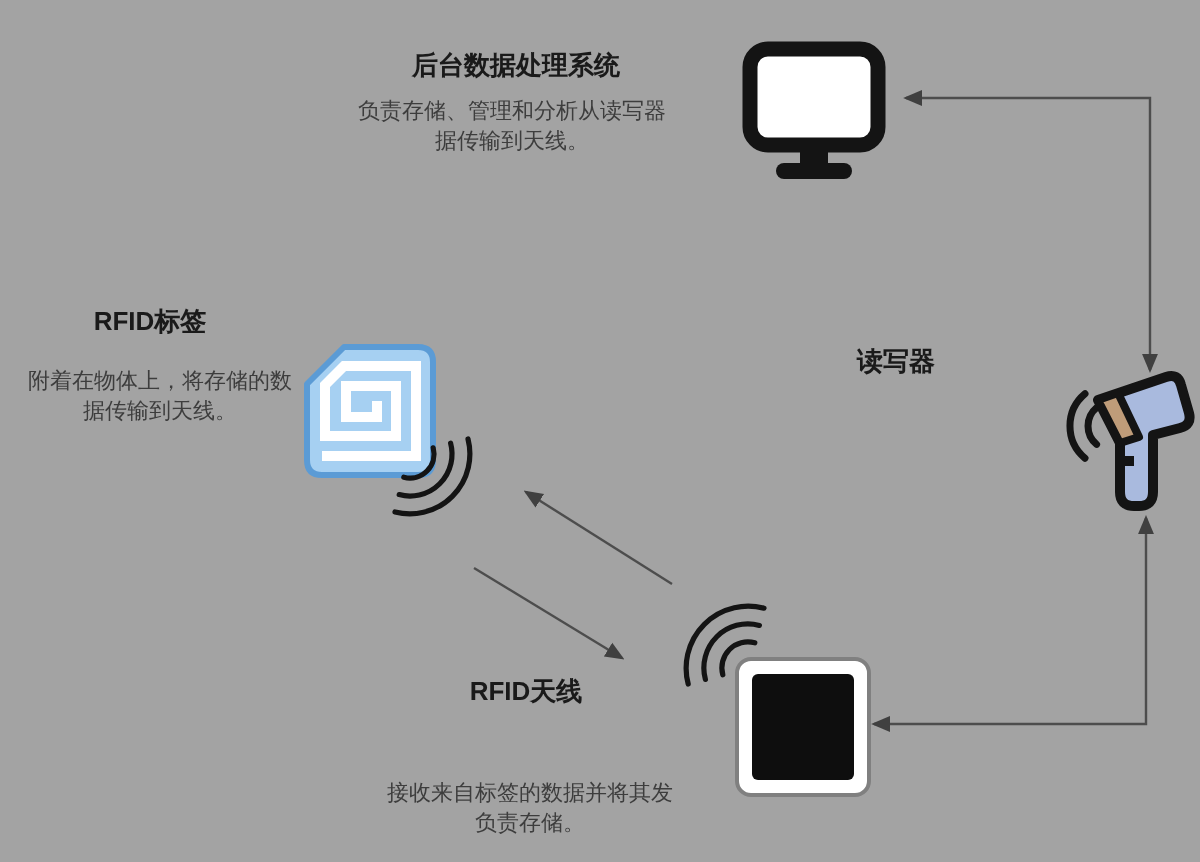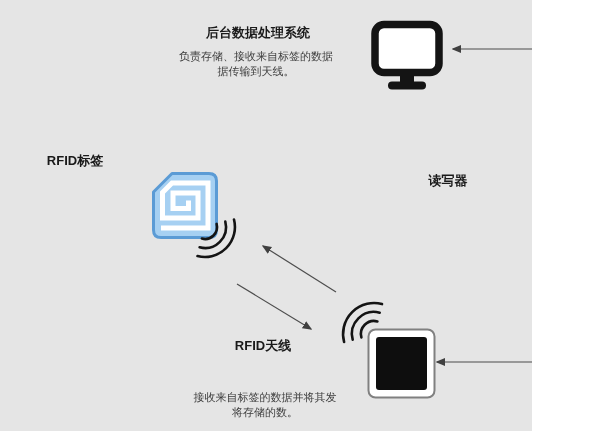--- a/index.html
+++ b/index.html
@@ -1,17 +1,17 @@
 <!DOCTYPE html>
 <html><head>
 <meta charset="utf-8">
 <style>
   html,body{margin:0;padding:0;background:#fff;}
   .canvas{
-    position:relative;width:532px;height:431px;background:#e5e5e5;
+    position:relative;width:600px;height:431px;background:#a3a3a3;
     font-family:"Liberation Sans",sans-serif;overflow:hidden;
   }
   .node-title{
     position:absolute;transform:translateX(-50%);
     font-size:13px;font-weight:700;color:#1a1a1a;white-space:nowrap;
   }
   .node-desc{
     position:absolute;transform:translateX(-50%);
     font-size:11px;line-height:14.5px;color:#3d3d3d;
     text-align:center;white-space:nowrap;
@@ -19,32 +19,36 @@
   svg.icon{position:absolute;overflow:visible;display:block;}
   svg.overlay{position:absolute;left:0;top:0;overflow:visible;pointer-events:none;}
 </style>
 </head>
 <body>
 
 <div class="canvas">
 
   <div class="node-title" style="left:258px;top:24px">后台数据处理系统</div>
   <div class="node-desc" style="left:256px;top:49px">
-    <span>负责存储、接收来自标签的数据</span><br>
+    <span>负责存储、管理和分析从读写器</span><br>
     <span>据传输到天线。</span>
   </div>
 
   <div class="node-title" style="left:75px;top:152px">RFID标签</div>
+  <div class="node-desc" style="left:80px;top:184px">
+    <span>附着在物体上，将存储的数</span><br>
+    <span>据传输到天线。</span>
+  </div>
 
   <div class="node-title" style="left:448px;top:172px">读写器</div>
 
   <div class="node-title" style="left:263px;top:337px">RFID天线</div>
   <div class="node-desc" style="left:265px;top:390px">
     <span>接收来自标签的数据并将其发</span><br>
-    <span>将存储的数。</span>
+    <span>负责存储。</span>
   </div>
 
   <svg class="icon" style="left:370px;top:20px" width="74" height="70" viewBox="0 0 74 70">
     <rect x="5" y="4.5" width="64" height="48" rx="9" fill="#ffffff" stroke="#141414" stroke-width="7.5"></rect>
     <rect x="30" y="53" width="14" height="10" fill="#141414"></rect>
     <rect x="18" y="61.5" width="38" height="8" rx="4" fill="#141414"></rect>
   </svg>
 
   <svg class="icon" style="left:151px;top:171px" width="68" height="69" viewBox="0 0 68 69">
     <path d="M 21,2.5 L 58,2.5 Q 65.5,2.5 65.5,10 L 65.5,59 Q 65.5,66.5 58,66.5 L 10,66.5

